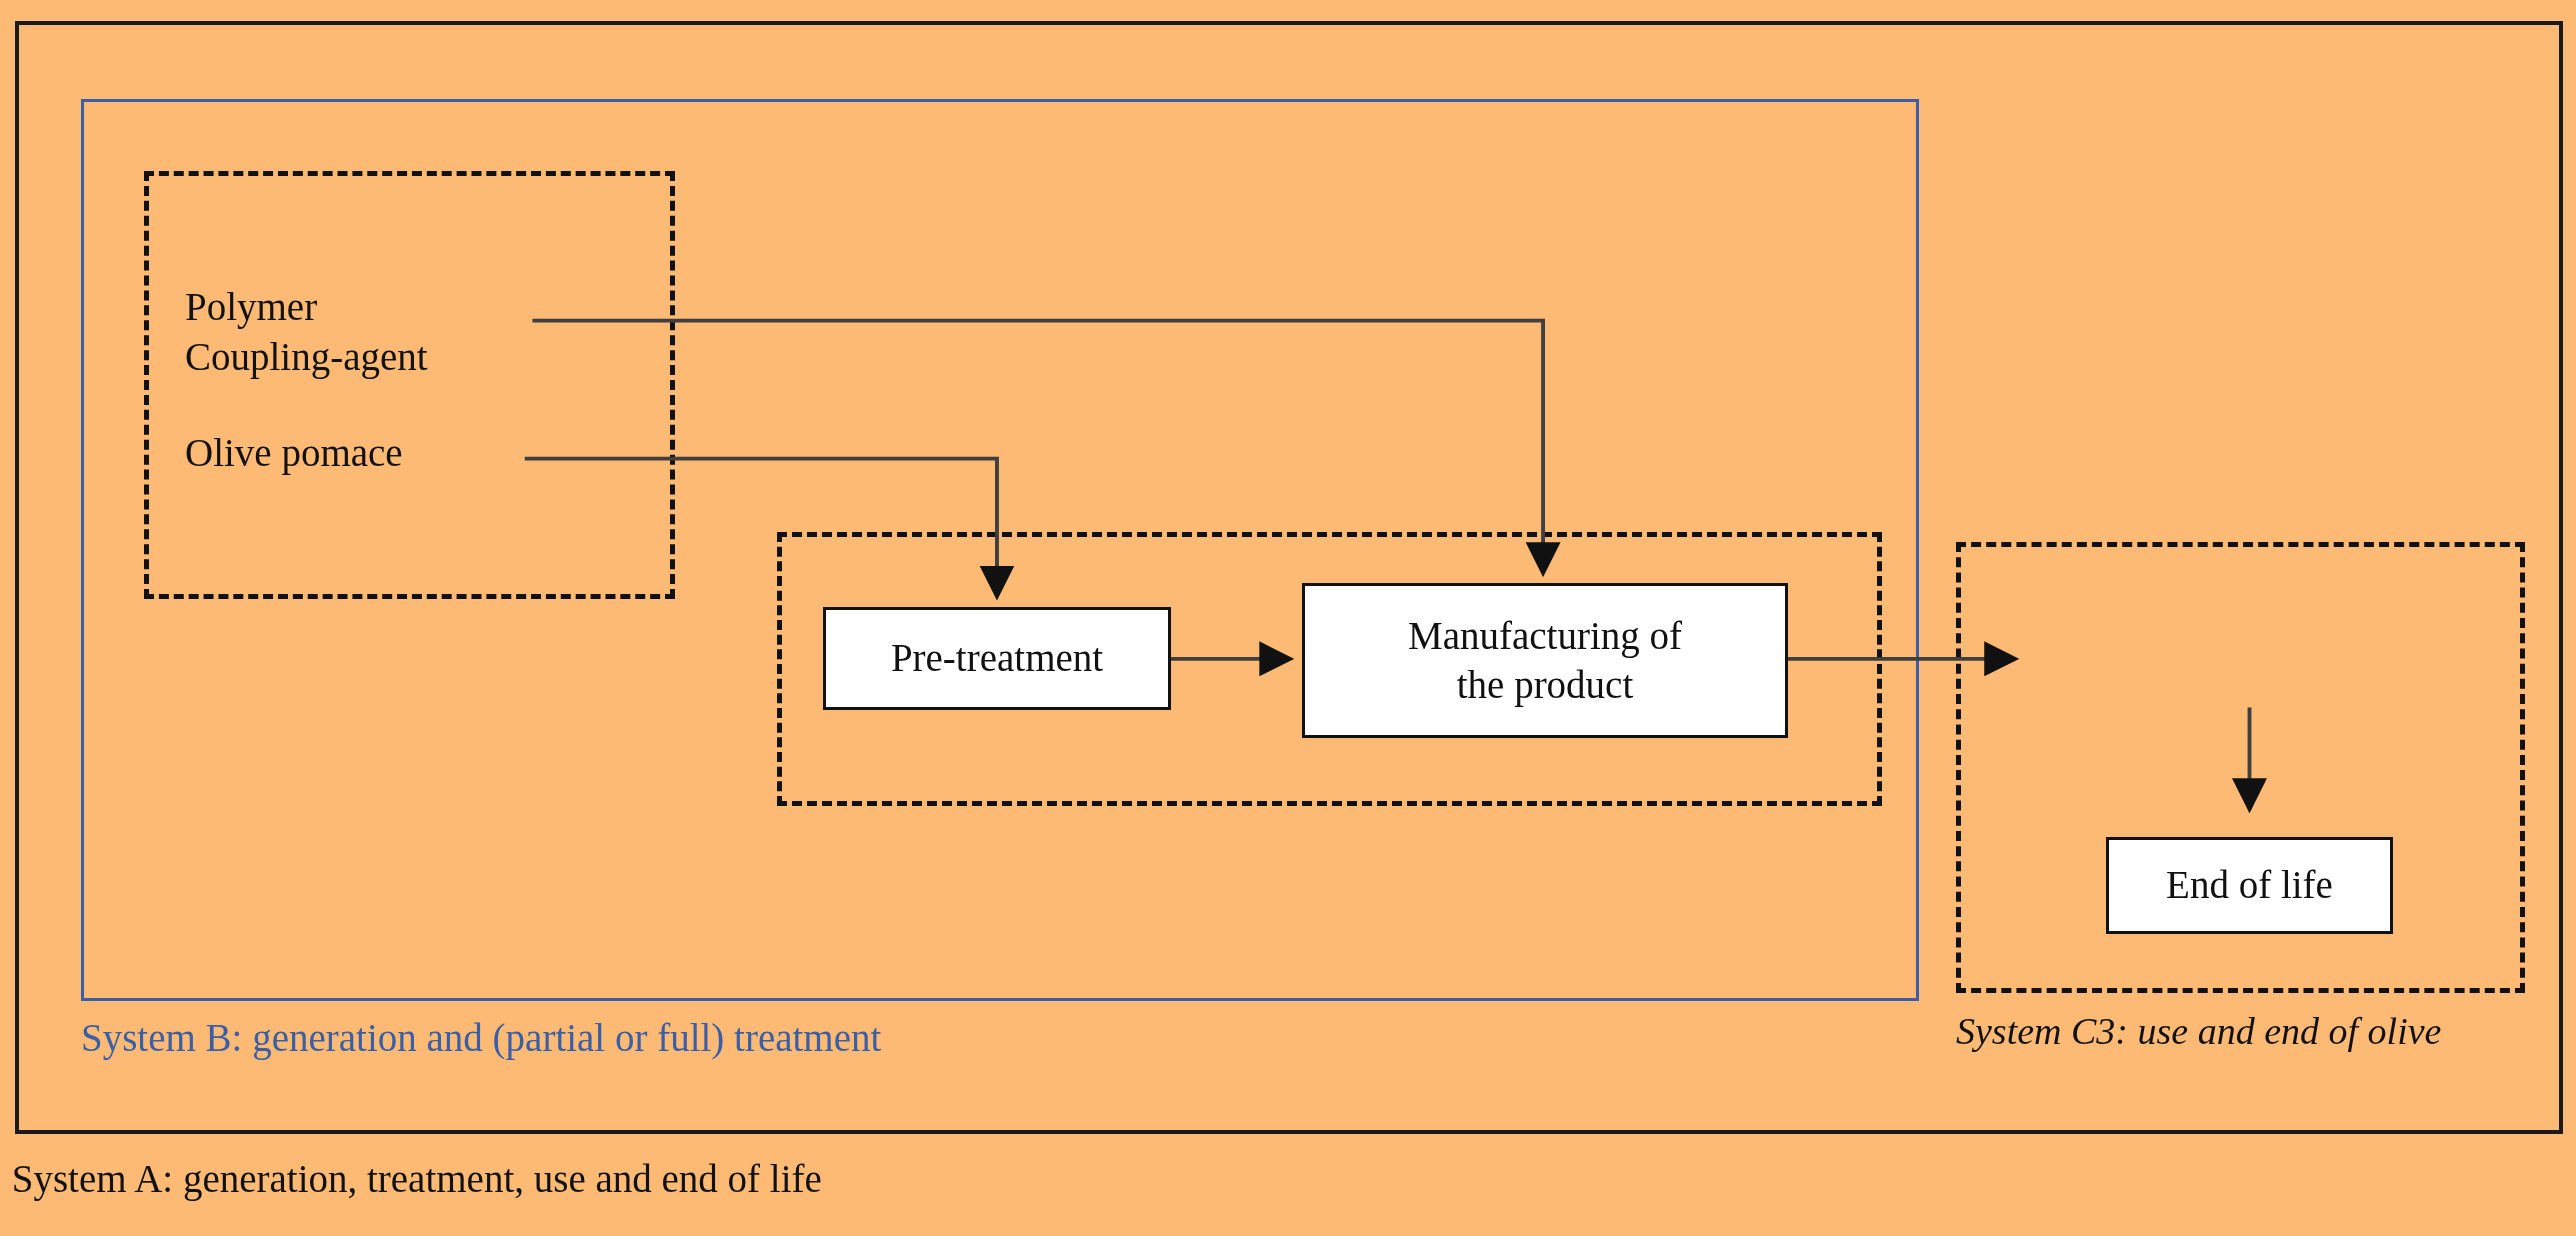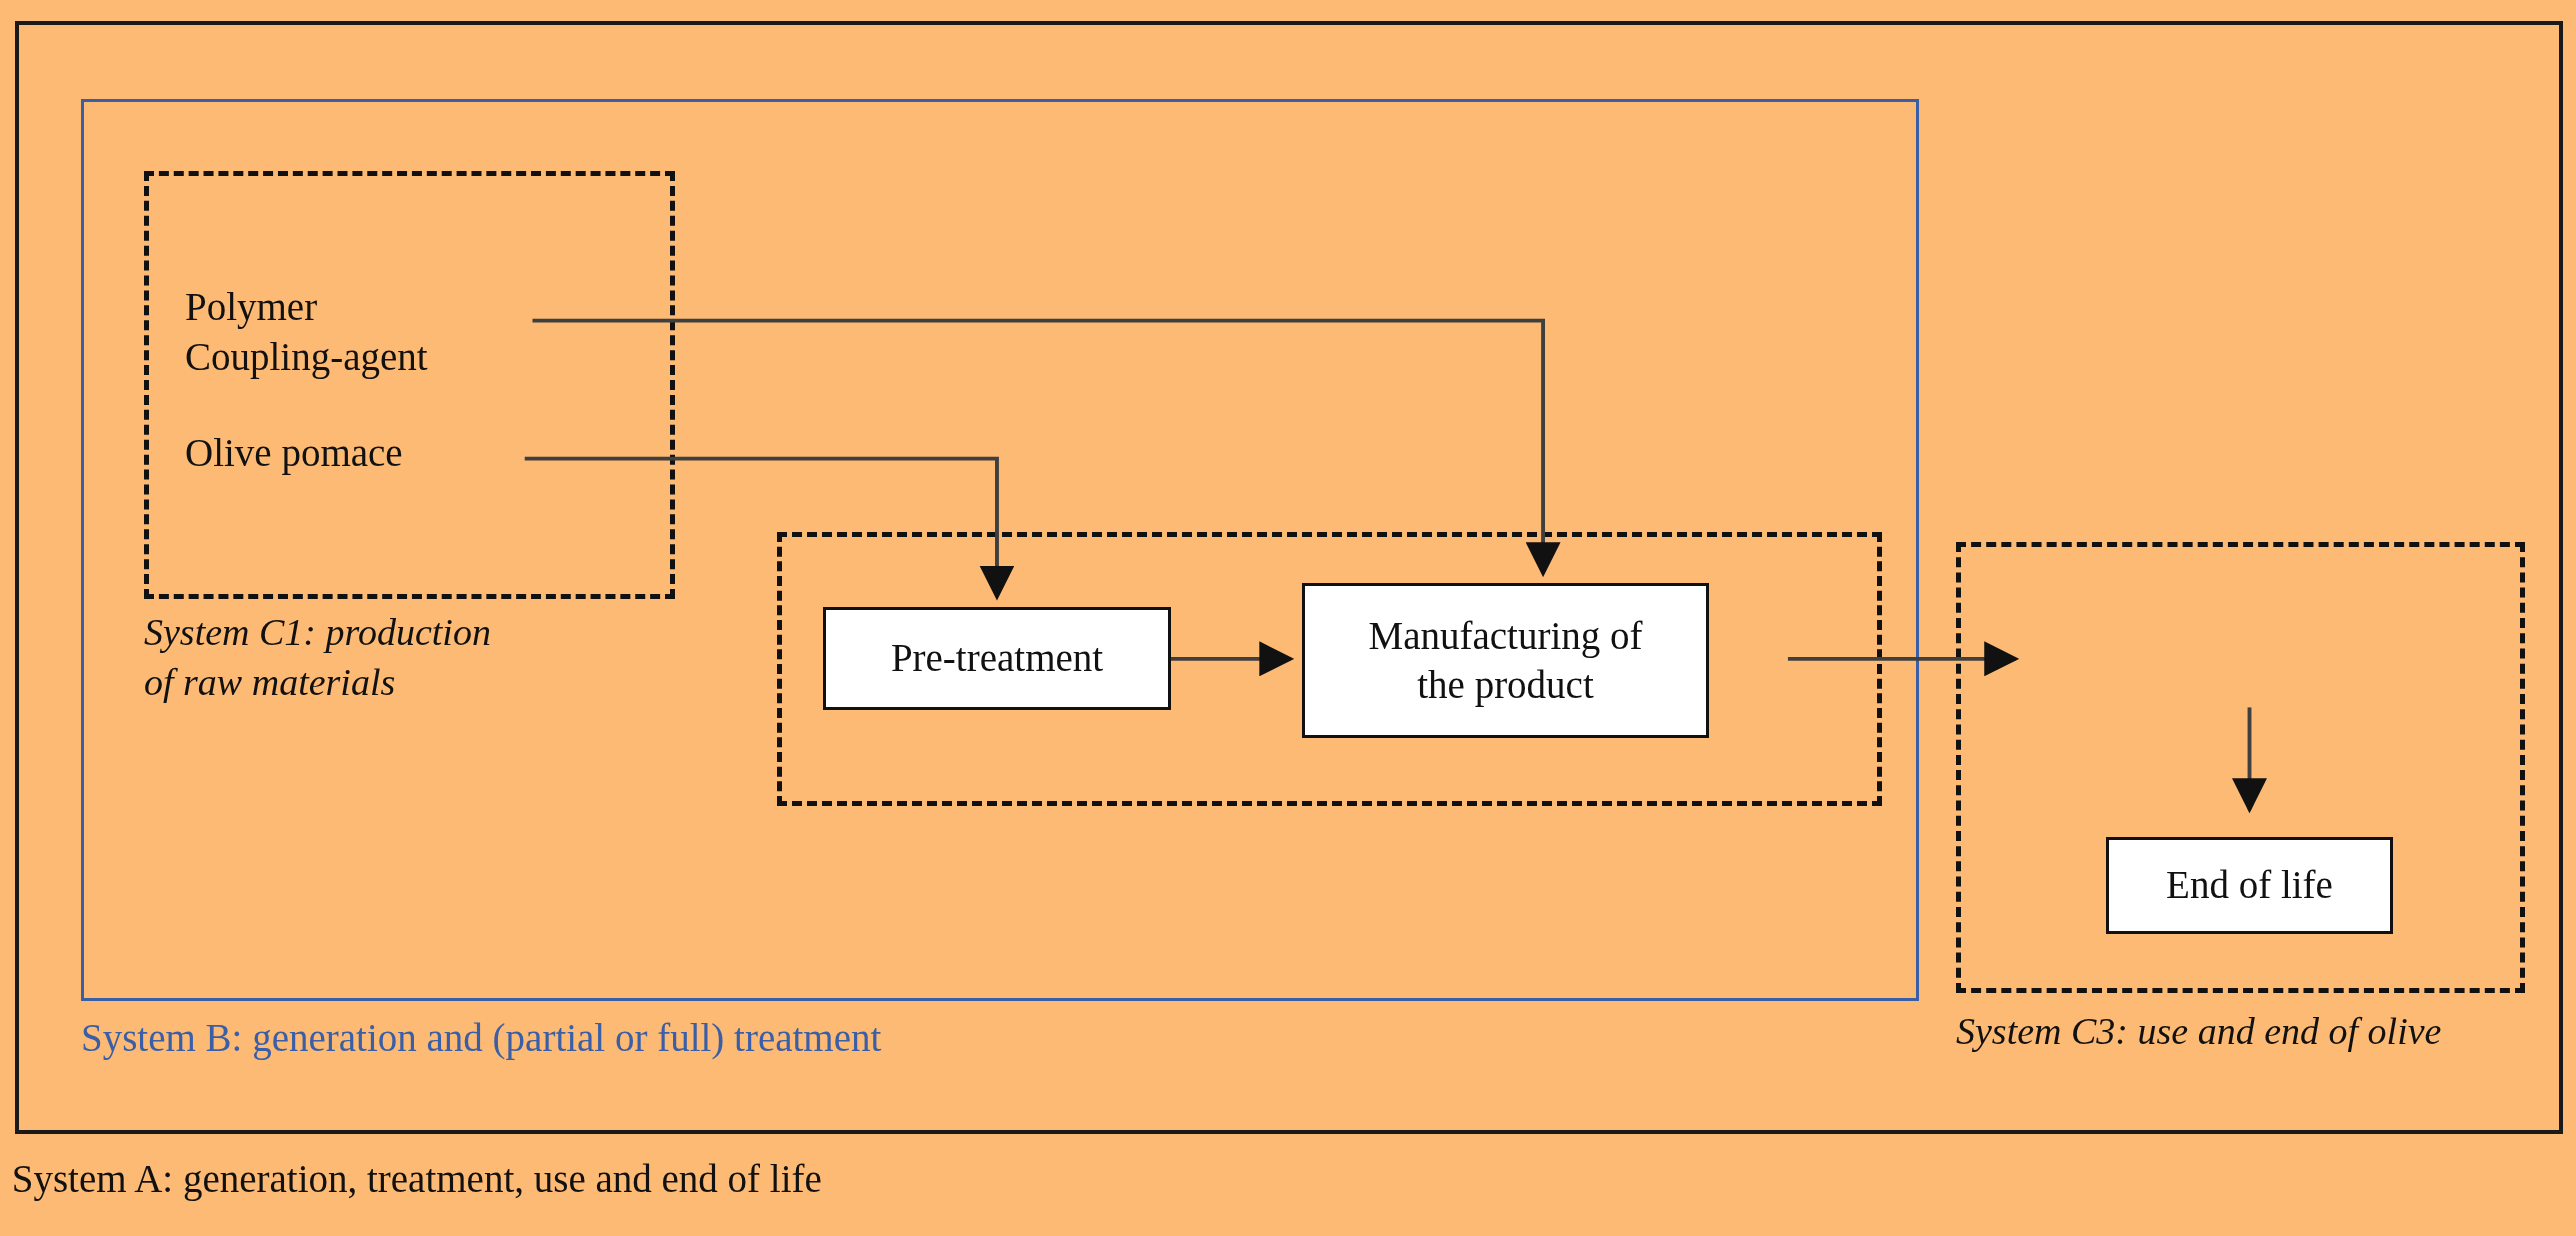--- a/index.html
+++ b/index.html
@@ -59,21 +59,21 @@
     display: flex;
     align-items: center;
     justify-content: center;
     text-align: center;
     color: #111111;
     font-size: 39px;
     line-height: 1.25;
     padding: 3.9px 9.7px;
   }
   #box-pre-treatment   { left: 823px;  top: 607px; width: 348px; height: 103px; }
-  #box-manufacturing   { left: 1302px; top: 583px; width: 407px; height: 155px; }
+  #box-manufacturing   { left: 1302px; top: 583px; width: 486px; height: 155px; }
   #box-use-product     { left: 2027px; top: 610px; width: 445px; height: 97px; }
   #box-end-of-life     { left: 2106px; top: 837px; width: 287px; height: 97px; font-family: Liberation Serif, serif; }
 
   
   .raw-label {
     position: absolute;
     color: #111111;
     font-size: 39px;
     line-height: 1.28;
     white-space: nowrap;
@@ -160,22 +160,20 @@
 
     <path class="conn-line" marker-end="url(#arrowhead)" d="M 540 472 L 1026 472 L 1026 614"></path>
 
     <path class="conn-line" marker-end="url(#arrowhead)" d="M 1205 678 L 1328 678"></path>
 
     <path class="conn-line" marker-end="url(#arrowhead)" d="M 1840 678 L 2074 678"></path>
 
     <path class="conn-line" marker-end="url(#arrowhead)" d="M 2315 728 L 2315 833"></path>
   </svg>
 
-  <div id="caption-c1" class="caption" style="white-space: pre-line;">System C1: production
-of raw materials</div>
   <div id="caption-c3" class="caption" style="white-space: pre-line;">System C3: use and end of olive</div>
 
   <div id="caption-system-b">System B: generation and (partial or full) treatment</div>
 
   <div id="caption-system-a">System A: generation, treatment, use and end of life</div>
 
 </div>
 
 
 </body></html>

